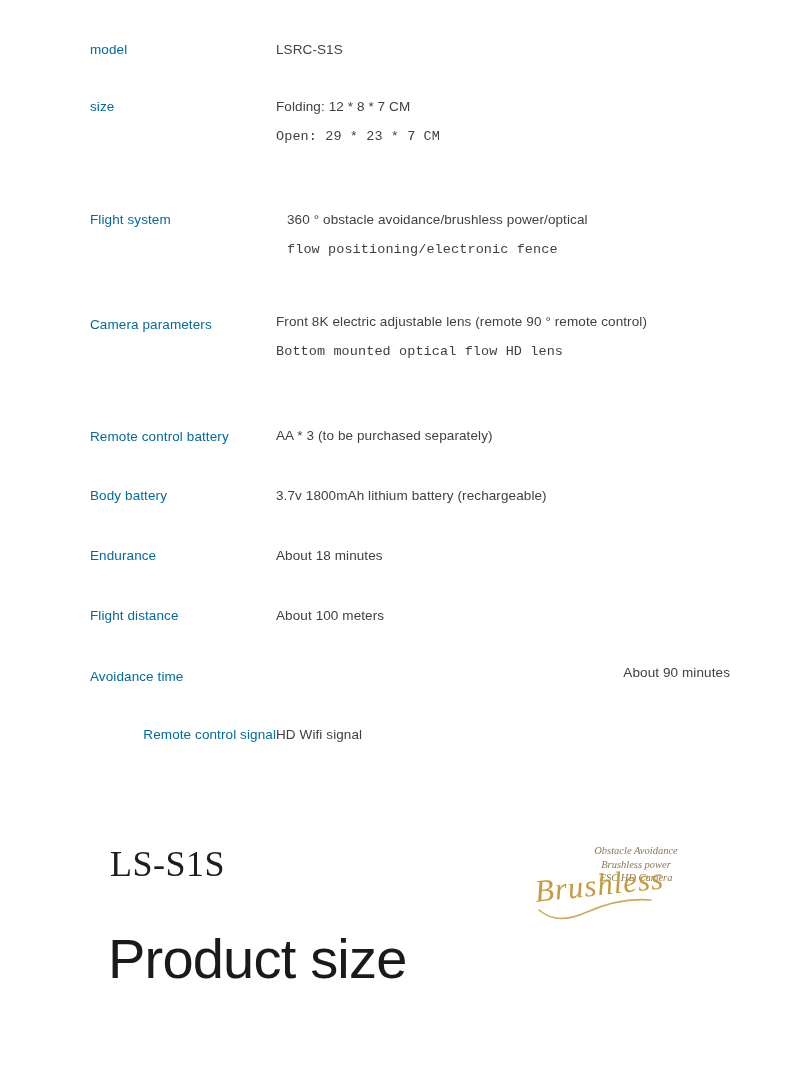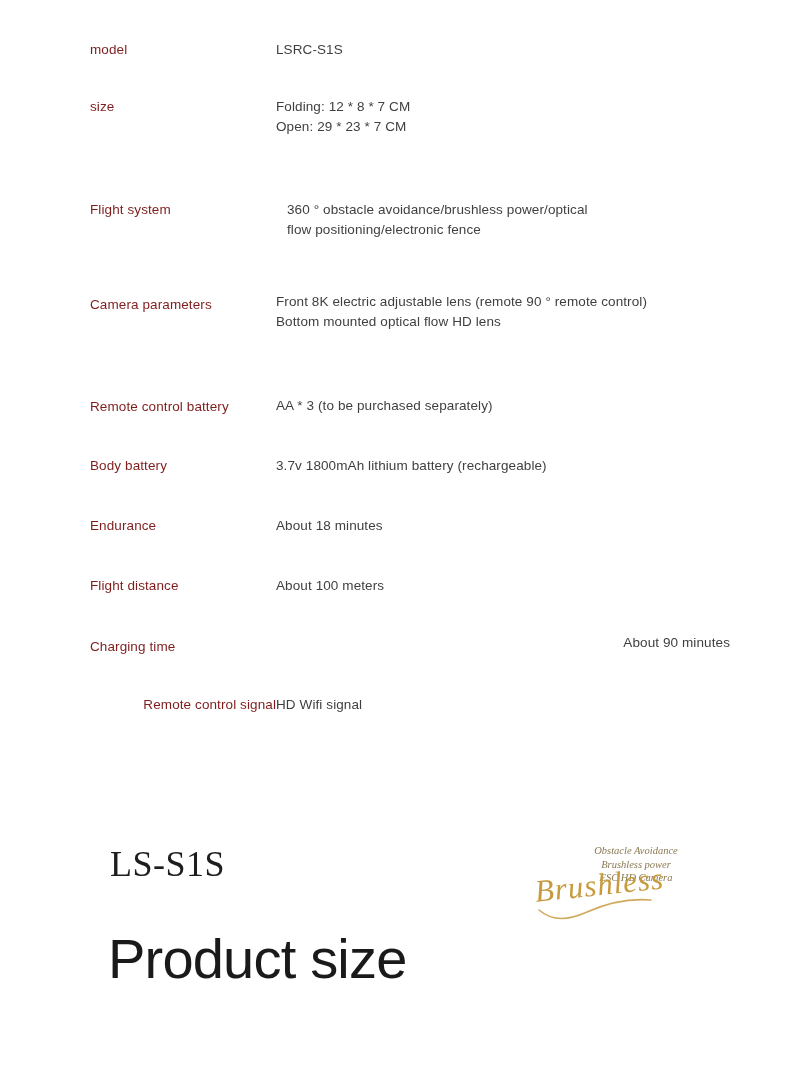--- a/index.html
+++ b/index.html
@@ -25,36 +25,37 @@
   }
   .spec-row {
     display: flex;
     align-items: flex-start;
   }
   .spec-label {
     width: 186px;
     flex: 0 0 186px;
     font-size: 13.5px;
     line-height: 20px;
-    color: #7f1d1d;
+    color: #0369a1;
     letter-spacing: 0.1px;
   }
   .spec-values {
     flex: 1 1 auto;
     font-size: 13.5px;
     line-height: 20px;
     color: #3f3f3f;
     letter-spacing: 0.1px;
   }
   .spec-values .line {
     display: block;
     white-space: nowrap;
   }
   .spec-values .line + .line {
-    margin-top: 0;
+    margin-top: 10px;
+    font-family: Liberation Mono, monospace;
   }
 
   
   .r0  { margin-top: 0px; }
   .r1  { margin-top: 43px; }
   .r2  { margin-top: 63px; gap: 11px; }
   .r3  { margin-top: 53px; }
   .r4  { margin-top: 63px; }
   .r5  { margin-top: 40px; }
   .r6  { margin-top: 40px; }
@@ -205,21 +206,21 @@
   </div>
 
   <div class="spec-row r7">
     <div class="spec-label">Flight distance</div>
     <div class="spec-values">
       <span class="line">About 100 meters</span>
     </div>
   </div>
 
   <div class="spec-row r8">
-    <div class="spec-label">Charging time</div>
+    <div class="spec-label">Avoidance time</div>
     <div class="spec-values">
       <span class="line">About 90 minutes</span>
     </div>
   </div>
 
   <div class="spec-row r9">
     <div class="spec-label">Remote control signal</div>
     <div class="spec-values">
       <span class="line">HD Wifi signal</span>
     </div>

